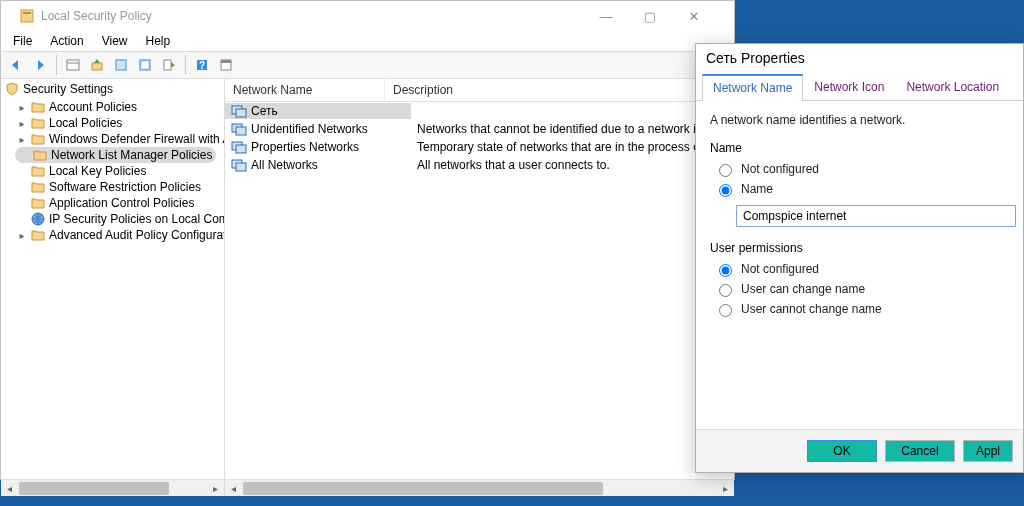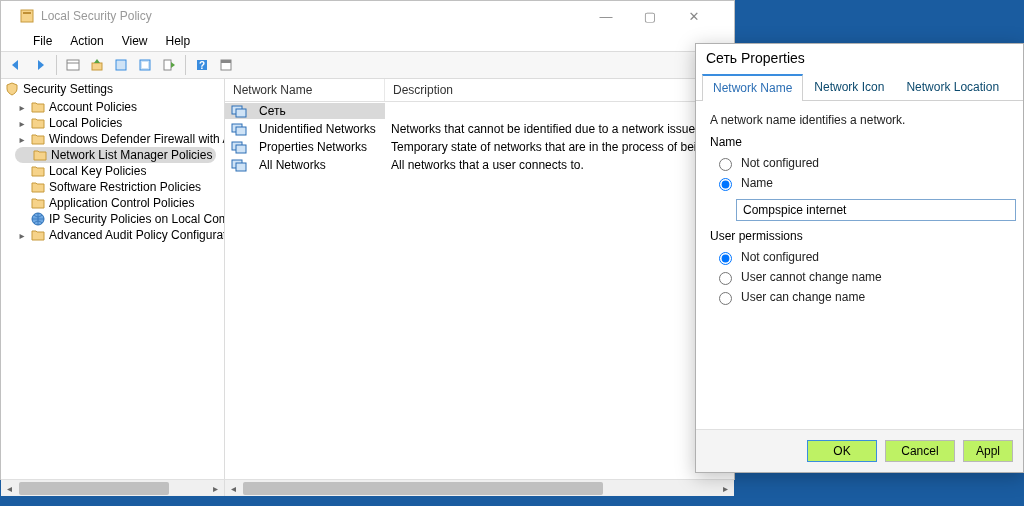--- a/index.html
+++ b/index.html
@@ -38,21 +38,20 @@
     width: 44px; height: 28px;
     display: flex; align-items: center; justify-content: center;
     color: #888; font-size: 13px;
   }
   .menubar {
     height: 20px;
     display: flex;
     align-items: center;
     padding: 0 4px;
     gap: 2px;
-    margin-left: 20px;
   }
   .menubar span { padding: 2px 8px; }
   .toolbar {
     height: 28px;
     border-top: 1px solid #dcdcdc;
     border-bottom: 1px solid #dcdcdc;
     background: #f7f7f7;
     display: flex;
     align-items: center;
     padding: 0 4px;
@@ -91,21 +90,21 @@
     background: #fff;
   }
   .list-header div { padding: 4px 8px; border-right: 1px solid #e8e8e8; color:#333; }
   .col-name { width: 160px; }
   .col-desc { flex: 1; }
   .list-rows { flex:1; overflow:hidden; }
   .list-row {
     display: flex; align-items: flex-start;
     padding: 1px 0;
   }
-  .list-row .cell-name { width:160px; padding: 1px 6px; display:flex; align-items:center; gap:12px; white-space:nowrap;}
+  .list-row .cell-name { width:186px; padding: 1px 6px; display:flex; align-items:center; gap:4px; white-space:nowrap;}
   .list-row .cell-desc { flex:1; padding: 1px 6px; white-space:nowrap; overflow:hidden; }
   .list-row.sel .cell-name { background: #d9d9d9; }
   .hscroll {
     height: 17px; background: #f0f0f0; border-top: 1px solid #e0e0e0;
     position: relative;
   }
   .hscroll .thumb { position:absolute; left:18px; top:2px; height:13px; background:#c0c0c0; border-radius:2px; }
   .hscroll .arrow { position:absolute; top:0; width:17px; height:17px; display:flex; align-items:center; justify-content:center; color:#666; font-size:10px;}
   .hscroll .arrow.left { left:0; }
   .hscroll .arrow.right { right:0; }
@@ -120,52 +119,52 @@
     width: 329px; height: 430px;
     background: #fff;
     border: 1px solid #b0b0b0;
     box-shadow: 0 4px 18px rgba(0,0,0,.25);
     display:flex; flex-direction: column;
   }
   .dlg-title { padding: 6px 10px 8px; font-size: 14px; }
   .tabs-row { display:flex; border-bottom: 1px solid #d0d0d0; padding: 0 6px; }
   .tab {
     padding: 5px 10px 6px;
-    color: #0c4a6e; font-size: 12px;
+    color: #701a75; font-size: 12px;
     border: 1px solid transparent;
     border-bottom: none;
     margin-bottom: -1px;
   }
   .tab.active {
     color: #2c6fb5;
     border-color: #d0d0d0;
     border-top: 2px solid #3a8ddf;
     background: #fff;
   }
   .dlg-body { padding: 12px 14px 0 14px; flex:1; font-size: 12px; color:#222;}
-  .grp { margin-top: 8px; }
+  .grp { margin-top: 14px; }
   .grp .grp-title { margin-bottom: 6px; color:#000; }
   .radio-line { display:flex; align-items:center; gap:6px; margin: 4px 0 4px 4px; }
   .name-input {
     margin: 4px 0 0 26px;
     width: 280px;
     border: 1px solid #7da7d1;
     padding: 3px 6px;
     font: inherit;
   }
   .dlg-buttons {
     display:flex; justify-content:flex-end; gap: 8px;
     padding: 10px 10px 10px 0;
     border-top: 1px solid #e0e0e0;
     background: #f4f4f4;
   }
   .wbtn {
     min-width: 70px;
     padding: 3px 12px;
-    background: #bef264;
+    background: #14b8a6;
     border: 1px solid #b8b8b8;
     font: inherit;
   }
   .wbtn.primary { border-color: #3a8ddf; }
   .net-icon { width:16px; height:14px; flex:0 0 auto; display:inline-flex;}
 </style>
 </head>
 <body>
 
 <div class="main-window">
@@ -441,25 +440,25 @@
     </div>
 
     <div class="grp">
       <div class="grp-title">User permissions</div>
       <label class="radio-line">
         <input type="radio" name="perm" checked="" style="">
         <span>Not configured</span>
       </label>
       <label class="radio-line">
         <input type="radio" name="perm" style="">
-        <span>User cannot change name</span>
+        <span>User can change name</span>
       </label>
       <label class="radio-line">
         <input type="radio" name="perm" style="">
-        <span>User can change name</span>
+        <span>User cannot change name</span>
       </label>
     </div>
   </div>
   <div class="dlg-buttons">
     <button class="wbtn primary">OK</button>
     <button class="wbtn">Cancel</button>
     <button class="wbtn" style="min-width:40px">Appl</button>
   </div>
 </div>
 

